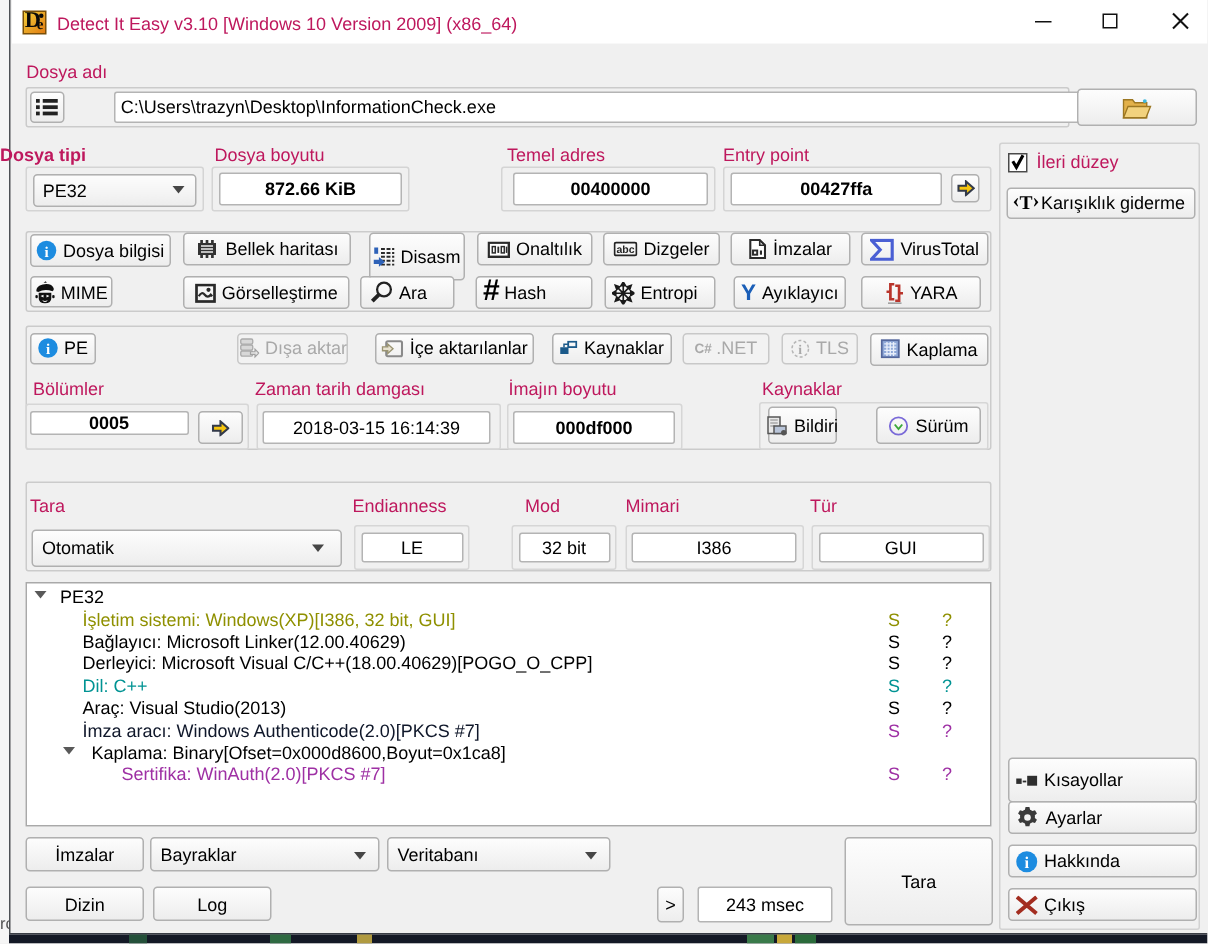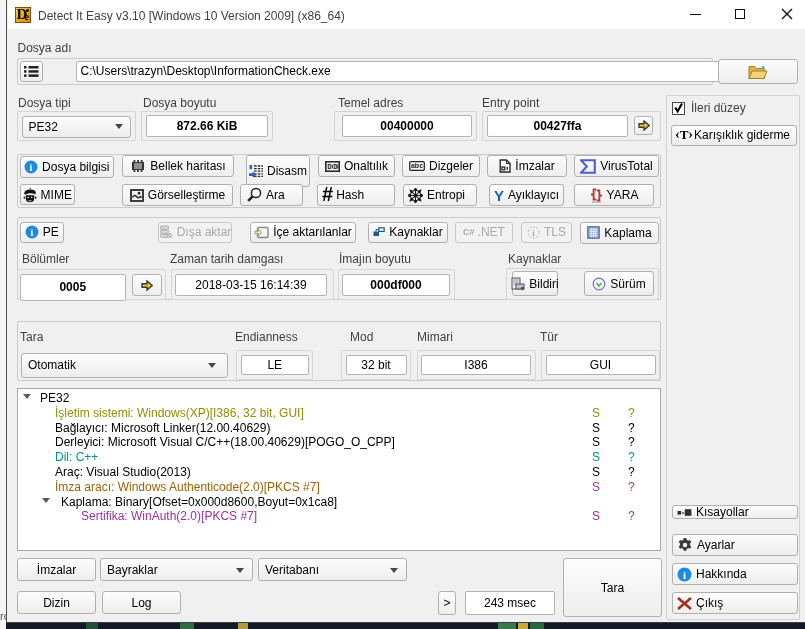--- a/index.html
+++ b/index.html
@@ -1,21 +1,21 @@
 <!DOCTYPE html>
 <html><head>
 <meta charset="utf-8">
 <style>
 * { margin:0; padding:0; box-sizing:border-box; }
 html,body { width:805px; height:629px; overflow:hidden; }
 body { position:relative; background:#efefef; font-family:"Liberation Sans", sans-serif; font-size:12px; color:#000; }
 .abs { position:absolute; }
 #win { position:absolute; left:6px; top:0; width:799px; height:623px; background:#f0f0f0; border-left:1.5px solid #4e5155; border-bottom:1px solid #3a3e46; }
 #titlebar { position:absolute; left:7.5px; top:0; width:797.5px; height:29px; background:#ffffff; }
-.lbl { position:absolute; font-size:12px; color:#404040; white-space:nowrap; }
+.lbl { position:absolute; font-size:12px; color:#be185d; white-space:nowrap; }
 .btn { position:absolute; border:1px solid #b0b0b0; border-radius:3px; background:linear-gradient(#fdfdfd,#ededed); display:flex; align-items:center; justify-content:center; font-size:12px; color:#000; white-space:nowrap; }
 .btn.dis { color:#a9a9a9; background:#f2f2f2; border-color:#c8c8c8; }
 .field { position:absolute; border:1px solid #b4b4b4; border-radius:2px; background:#fff; display:flex; align-items:center; justify-content:center; font-size:12px; white-space:nowrap; }
 .field.left { justify-content:flex-start; padding-left:4px;margin-left:26px; }
 .frame { position:absolute; border:1px solid #cbcbcb; border-radius:2px; }
 .combo { position:absolute; border:1px solid #b0b0b0; border-radius:3px; background:linear-gradient(#fdfdfd,#ededed); display:flex; align-items:center; font-size:12px; padding-left:6px; }
 .carrow { position:absolute; width:0; height:0; border-left:4px solid transparent; border-right:4px solid transparent; border-top:5px solid #464646; }
 .ticon { margin-right:4px; display:flex; align-items:center; }
 .trow { position:absolute; font-size:12px; white-space:nowrap; }
 </style>
@@ -56,21 +56,21 @@
 </div>
 <div class="field left" style="left:49.5px;top:60.5px;width:661px;height:21px;">C:\Users\trazyn\Desktop\InformationCheck.exe</div>
 <div class="btn" style="left:718px;top:59px;width:80px;height:25px;">
 <svg width="20" height="16" viewBox="0 0 20 16">
       <path d="M1 2.5 h6 l1.5 2 h8 v10 h-15.5 z" fill="#e3b14a" stroke="#9c7722" stroke-width="0.9"></path>
       <path d="M1 14.5 L4 7 h15 l-3 7.5 z" fill="#f2d27e" stroke="#9c7722" stroke-width="0.9"></path>
       <circle cx="15.2" cy="3.4" r="1.3" fill="#40b8dc"></circle>
     </svg>
 </div>
 
-<div class="lbl" style="left:18px;top:96px;">Dosya tipi</div>
+<div class="lbl" style="left:0;top:96px;font-weight:bold;">Dosya tipi</div>
 <div class="lbl" style="left:143px;top:96px;">Dosya boyutu</div>
 <div class="lbl" style="left:338px;top:96px;">Temel adres</div>
 <div class="lbl" style="left:482px;top:96px;text-align:center;">Entry point</div>
 <div class="frame" style="left:17px;top:111px;width:119px;height:30px;border-color:#d4d4d4;"></div>
 <div class="frame" style="left:141px;top:111px;width:132px;height:30px;border-color:#d4d4d4;"></div>
 <div class="frame" style="left:334px;top:111px;width:143px;height:30px;border-color:#d4d4d4;"></div>
 <div class="frame" style="left:482px;top:111px;width:178.5px;height:30px;border-color:#d4d4d4;"></div>
 <div class="combo" style="left:21.5px;top:115.5px;width:109.5px;height:22px;">PE32</div>
 <div class="carrow" style="left:115px;top:124px;"></div>
 <div class="field" style="left:146px;top:115px;width:122px;height:22px;font-weight:bold;">872.66 KiB</div>
@@ -225,21 +225,21 @@
 
 <div class="lbl" style="left:22px;top:252px;">Bölümler</div>
 <div class="lbl" style="left:170px;top:252px;">Zaman tarih damgası</div>
 <div class="lbl" style="left:339px;top:252px;">İmajın boyutu</div>
 <div class="lbl" style="left:508px;top:252px;">Kaynaklar</div>
 
 <div class="frame" style="left:17px;top:269px;width:149px;height:31px;border-color:#d6d6d6;"></div>
 <div class="frame" style="left:171px;top:269px;width:163px;height:31px;border-color:#d6d6d6;"></div>
 <div class="frame" style="left:338px;top:269px;width:117px;height:31px;border-color:#d6d6d6;"></div>
 <div class="frame" style="left:506px;top:268px;width:153px;height:32px;border-color:#d6d6d6;"></div>
-<div class="field" style="left:19.5px;top:273.5px;width:106.5px;height:27px;font-weight:bold;">0005</div>
+<div class="field" style="left:19.5px;top:273.5px;width:106.5px;height:16px;font-weight:bold;">0005</div>
 <div class="btn" style="left:132px;top:274px;width:30px;height:22px;">
 <svg width="12" height="11" viewBox="0 0 12 11">
       <path d="M1 3.8 h5 V1 L11.2 5.5 L6 10 V7.2 H1 z" fill="#f6c50e" stroke="#333a4a" stroke-width="1.4"></path>
     </svg>
 </div>
 <div class="field" style="left:175px;top:273.5px;width:152px;height:22.5px;">2018-03-15 16:14:39</div>
 <div class="field" style="left:342px;top:273.5px;width:108px;height:22.5px;font-weight:bold;">000df000</div>
 <div class="btn" style="left:512px;top:271px;width:46px;height:25px;"><span class="ticon">
       <svg width="14" height="14" viewBox="0 0 14 14">
         <rect x="1" y="1" width="8" height="11" fill="#e8e8e8" stroke="#555"></rect>
@@ -273,21 +273,21 @@
 <div class="field" style="left:545.5px;top:354.5px;width:110px;height:20.5px;text-align:right;">GUI</div>
 
 <div class="abs" style="left:16.5px;top:388px;width:644.5px;height:163px;background:#fff;border:1px solid #a9a9a9;"></div>
 <div class="abs" style="left:23px;top:394px;width:0;height:0;border-left:4.5px solid transparent;border-right:4.5px solid transparent;border-top:5px solid #595959;"></div>
 <div class="trow" style="left:40px;top:391px;">PE32</div>
 <div class="trow" style="left:55px;top:405.8px;color:#8f9000;">İşletim sistemi: Windows(XP)[I386, 32 bit, GUI]</div>
 <div class="trow" style="left:55px;top:420.6px;">Bağlayıcı: Microsoft Linker(12.00.40629)</div>
 <div class="trow" style="left:55px;top:435.4px;">Derleyici: Microsoft Visual C/C++(18.00.40629)[POGO_O_CPP]</div>
 <div class="trow" style="left:55px;top:450.2px;color:#009393;">Dil: C++</div>
 <div class="trow" style="left:55px;top:464.9px;">Araç: Visual Studio(2013)</div>
-<div class="trow" style="left:55px;top:479.8px;color:#a16207;">İmza aracı: Windows Authenticode(2.0)[PKCS #7]</div>
+<div class="trow" style="left:55px;top:479.8px;color:#0f172a;">İmza aracı: Windows Authenticode(2.0)[PKCS #7]</div>
 <div class="abs" style="left:42px;top:498px;width:0;height:0;border-left:4.5px solid transparent;border-right:4.5px solid transparent;border-top:5px solid #595959;"></div>
 <div class="trow" style="left:61px;top:494.6px;">Kaplama: Binary[Ofset=0x000d8600,Boyut=0x1ca8]</div>
 <div class="trow" style="left:81px;top:509.4px;color:#9e30a4;">Sertifika: WinAuth(2.0)[PKCS #7]</div>
 
 <div class="trow" style="left:592px;top:405.8px;color:#8f9000;">S</div>
 <div class="trow" style="left:628px;top:405.8px;color:#8f9000;">?</div>
 <div class="trow" style="left:592px;top:420.6px;">S</div>
 <div class="trow" style="left:628px;top:420.6px;">?</div>
 <div class="trow" style="left:592px;top:435.4px;">S</div>
 <div class="trow" style="left:628px;top:435.4px;">?</div>
@@ -312,21 +312,21 @@
 <div class="btn" style="left:563px;top:558px;width:99px;height:59px;">Tara</div>
 
 <div class="frame" style="left:666px;top:95px;width:134px;height:525px;border-color:#d2d2d2;"></div>
 <div class="abs" style="left:671.5px;top:101.5px;width:13.5px;height:13.5px;background:#fff;border:1px solid #4a4a4a;"></div>
 <svg class="abs" style="left:673px;top:102px;" width="11" height="12" viewBox="0 0 11 12">
     <path d="M2.2 5.5 L4.6 9.5 L9 1.5" fill="none" stroke="#000" stroke-width="2.1"></path>
   </svg>
 <div class="lbl" style="left:691px;top:101px;">İleri düzey</div>
 <div class="btn" style="left:671px;top:125px;width:126px;height:20.5px;justify-content:flex-start;padding-left:3px;"><span class="ticon" style="font-family:'Liberation Serif',serif;font-size:14px;font-weight:bold;margin-right:1px;margin-top:-1px;">‹<span style="font-size:13px;">T</span>›</span>Karışıklık giderme</div>
 
-<div class="btn" style="left:672px;top:505px;width:126px;height:14px;justify-content:flex-start;padding-left:4px;"><span class="ticon">
+<div class="btn" style="left:672px;top:505px;width:126px;height:30px;justify-content:flex-start;padding-left:4px;"><span class="ticon">
       <svg width="15" height="9" viewBox="0 0 15 9">
         <rect x="0.5" y="3" width="3.6" height="3.6" fill="#2e2e2e"></rect>
         <rect x="4.8" y="4.4" width="2.4" height="1.2" fill="#2e2e2e"></rect>
         <rect x="7.8" y="1.2" width="6.6" height="6.6" fill="#2e2e2e"></rect>
       </svg>
     </span>Kısayollar</div>
 <div class="btn" style="left:672px;top:534px;width:126px;height:22px;justify-content:flex-start;padding-left:4px;"><span class="ticon">
       <svg width="16" height="16" viewBox="0 0 16 16">
         <path d="M6.7 1 h2.6 l.4 1.8 a5.5 5.5 0 0 1 1.5.9 l1.8-.6 1.3 2.2-1.4 1.2a5.6 5.6 0 0 1 0 1.8 l1.4 1.2-1.3 2.2-1.8-.6a5.5 5.5 0 0 1-1.5.9 l-.4 1.8H6.7l-.4-1.8a5.5 5.5 0 0 1-1.5-.9 l-1.8.6-1.3-2.2 1.4-1.2a5.6 5.6 0 0 1 0-1.8L1.7 5.3 3 3.1l1.8.6a5.5 5.5 0 0 1 1.5-.9 z" fill="#3a3a3a"></path>
         <circle cx="8" cy="8" r="2.2" fill="#f2f2f2"></circle>

